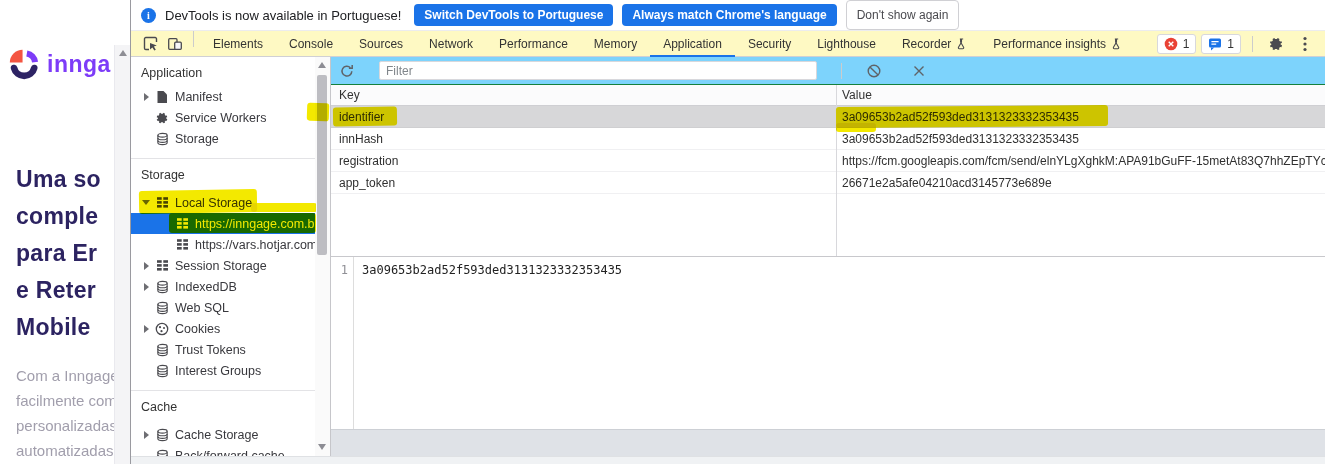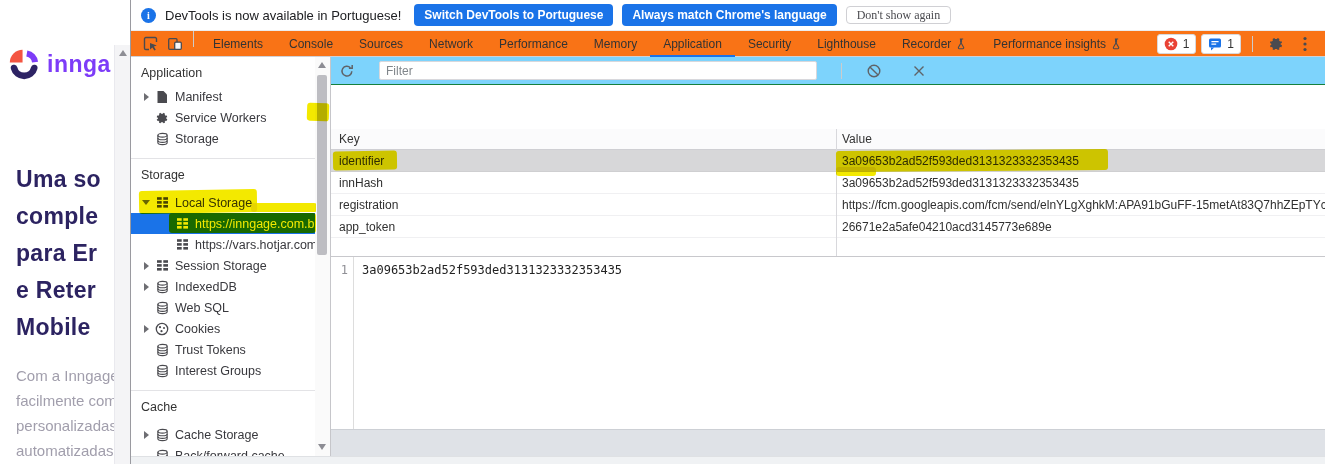--- a/index.html
+++ b/index.html
@@ -17,24 +17,24 @@
   .ps-up { position: absolute; top: 5px; left: 4px; width: 0; height: 0; border-left: 4px solid transparent; border-right: 4px solid transparent; border-bottom: 6px solid #8d8d94; }
 
   
   .devtools { position: absolute; left: 130px; top: 0; right: 0; height: 464px; background: #fff; border-left: 1px solid #9a9aa0; }
 
   
   .banner { height: 30px; display: flex; align-items: center; gap: 9px; padding: 0 10px; background: #fff; }
   .info-icon { width: 15px; height: 15px; border-radius: 50%; background: #1a73e8; color: #fff; font-size: 10px; font-weight: bold; font-family: "Liberation Serif", serif; display: flex; align-items: center; justify-content: center; flex: 0 0 auto; }
   .banner-msg { font-size: 13px; color: #202124; margin-right: 4px; white-space: nowrap; }
   .btn-blue { background: #1a73e8; color: #fff; border: none; border-radius: 4px; height: 22px; padding: 0 10px; font-size: 12px; font-weight: bold; font-family: "Liberation Sans", sans-serif; white-space: nowrap; }
-  .btn-plain { background: #fff; color: #4a4a4f; border: 1px solid #d0d0d4; border-radius: 4px; height: 18px; padding: 0 10px; font-size: 12px; font-family: Liberation Serif, serif; white-space: nowrap; }
-
-  
-  .tabbar { height: 27px; background: #f97316; border-top: 1px solid #ececee; border-bottom: 1px solid #d0d0d4; display: flex; padding: 0 8px; font-size: 12px; color: #333; }
+  .btn-plain { background: #fff; color: #4a4a4f; border: 1px solid #d0d0d4; border-radius: 4px; height: 30px; padding: 0 10px; font-size: 12px; font-family: Liberation Sans, sans-serif; white-space: nowrap; }
+
+  
+  .tabbar { height: 27px; background: #fef9c3; border-top: 1px solid #ececee; border-bottom: 1px solid #d0d0d4; display: flex; padding: 0 8px; font-size: 12px; color: #333; }
   .tb-icon { width: 24px; height: 26px; display: flex; align-items: center; justify-content: center; flex: 0 0 auto; }
   .tb-sep { width: 1px; height: 16px; background: #ccc; margin: 0 6px; flex: 0 0 auto; }
   .tab { padding: 0 13px; height: 26px; display: flex; align-items: center; gap: 5px; white-space: nowrap; color: #333; }
   .tab.active { box-shadow: inset 0 -2px 0 #1a73e8; }
   .tb-right { margin-left: auto; display: flex; align-items: center; gap: 5px; }
   .badge { display: flex; align-items: center; gap: 5px; border: 1px solid #d8d8dc; border-radius: 3px; padding: 2px 6px; font-size: 12px; color: #333; background: #fff; }
 
   
   .dt-body { position: absolute; top: 57px; left: 0; right: 0; bottom: 0; display: flex; }
 
@@ -59,21 +59,21 @@
   .sb-down { position: absolute; bottom: 6px; left: 3px; width: 0; height: 0; border-left: 4.5px solid transparent; border-right: 4.5px solid transparent; border-top: 6px solid #8d8d94; }
   .sb-thumb { position: absolute; top: 18px; left: 2px; width: 10px; height: 180px; background: #bdbdc2; border-radius: 2px; }
 
   
   .main { flex: 1; position: relative; background: #fff; overflow: hidden; }
   .toolbar { height: 28px; background: #7dd3fc; border-bottom: 1px solid #15803d; display: flex; align-items: center; padding: 0 8px; gap: 24px; }
   .filter-input { width: 438px; height: 19px; border: 1px solid #d8d8dc; border-radius: 2px; font-size: 12px; padding: 0 6px; color: #333; font-family: "Liberation Sans", sans-serif; background: #fff; }
   .filter-input::placeholder { color: #80868b; }
   .tbar-sep { width: 1px; height: 16px; background: #ccc; }
 
-  .grid-area { position: absolute; top: 28px; left: 0; right: 0; height: 171px; background: #fff; margin-top: 44px; }
+  .grid-area { position: absolute; top: 28px; left: 0; right: 0; height: 171px; background: #fff; }
   .col-divider { position: absolute; left: 505px; top: 0; bottom: 0; width: 1px; background: #d8d8dc; }
   .grid-header { height: 21px; display: flex; align-items: center; border-bottom: 1px solid #cfcfd3; background: #fbfbfc; font-size: 12px; color: #333; }
   .h-key { width: 505px; padding-left: 8px; }
   .h-val { flex: 1; padding-left: 6px; }
   .grid-row { height: 22px; display: flex; align-items: center; font-size: 12px; color: #303030; border-bottom: 1px solid #f0f0f2; position: relative; }
   .grid-row.selected { background: #d7d7d9; border-bottom-color: #cfcfd1; }
   .c-key { width: 505px; padding-left: 8px; overflow: hidden; white-space: nowrap; }
   .c-val { flex: 1; padding-left: 6px; overflow: hidden; white-space: nowrap; }
 
   .split-line { position: absolute; top: 199px; left: 0; right: 0; height: 1px; background: #c8c8cc; }

